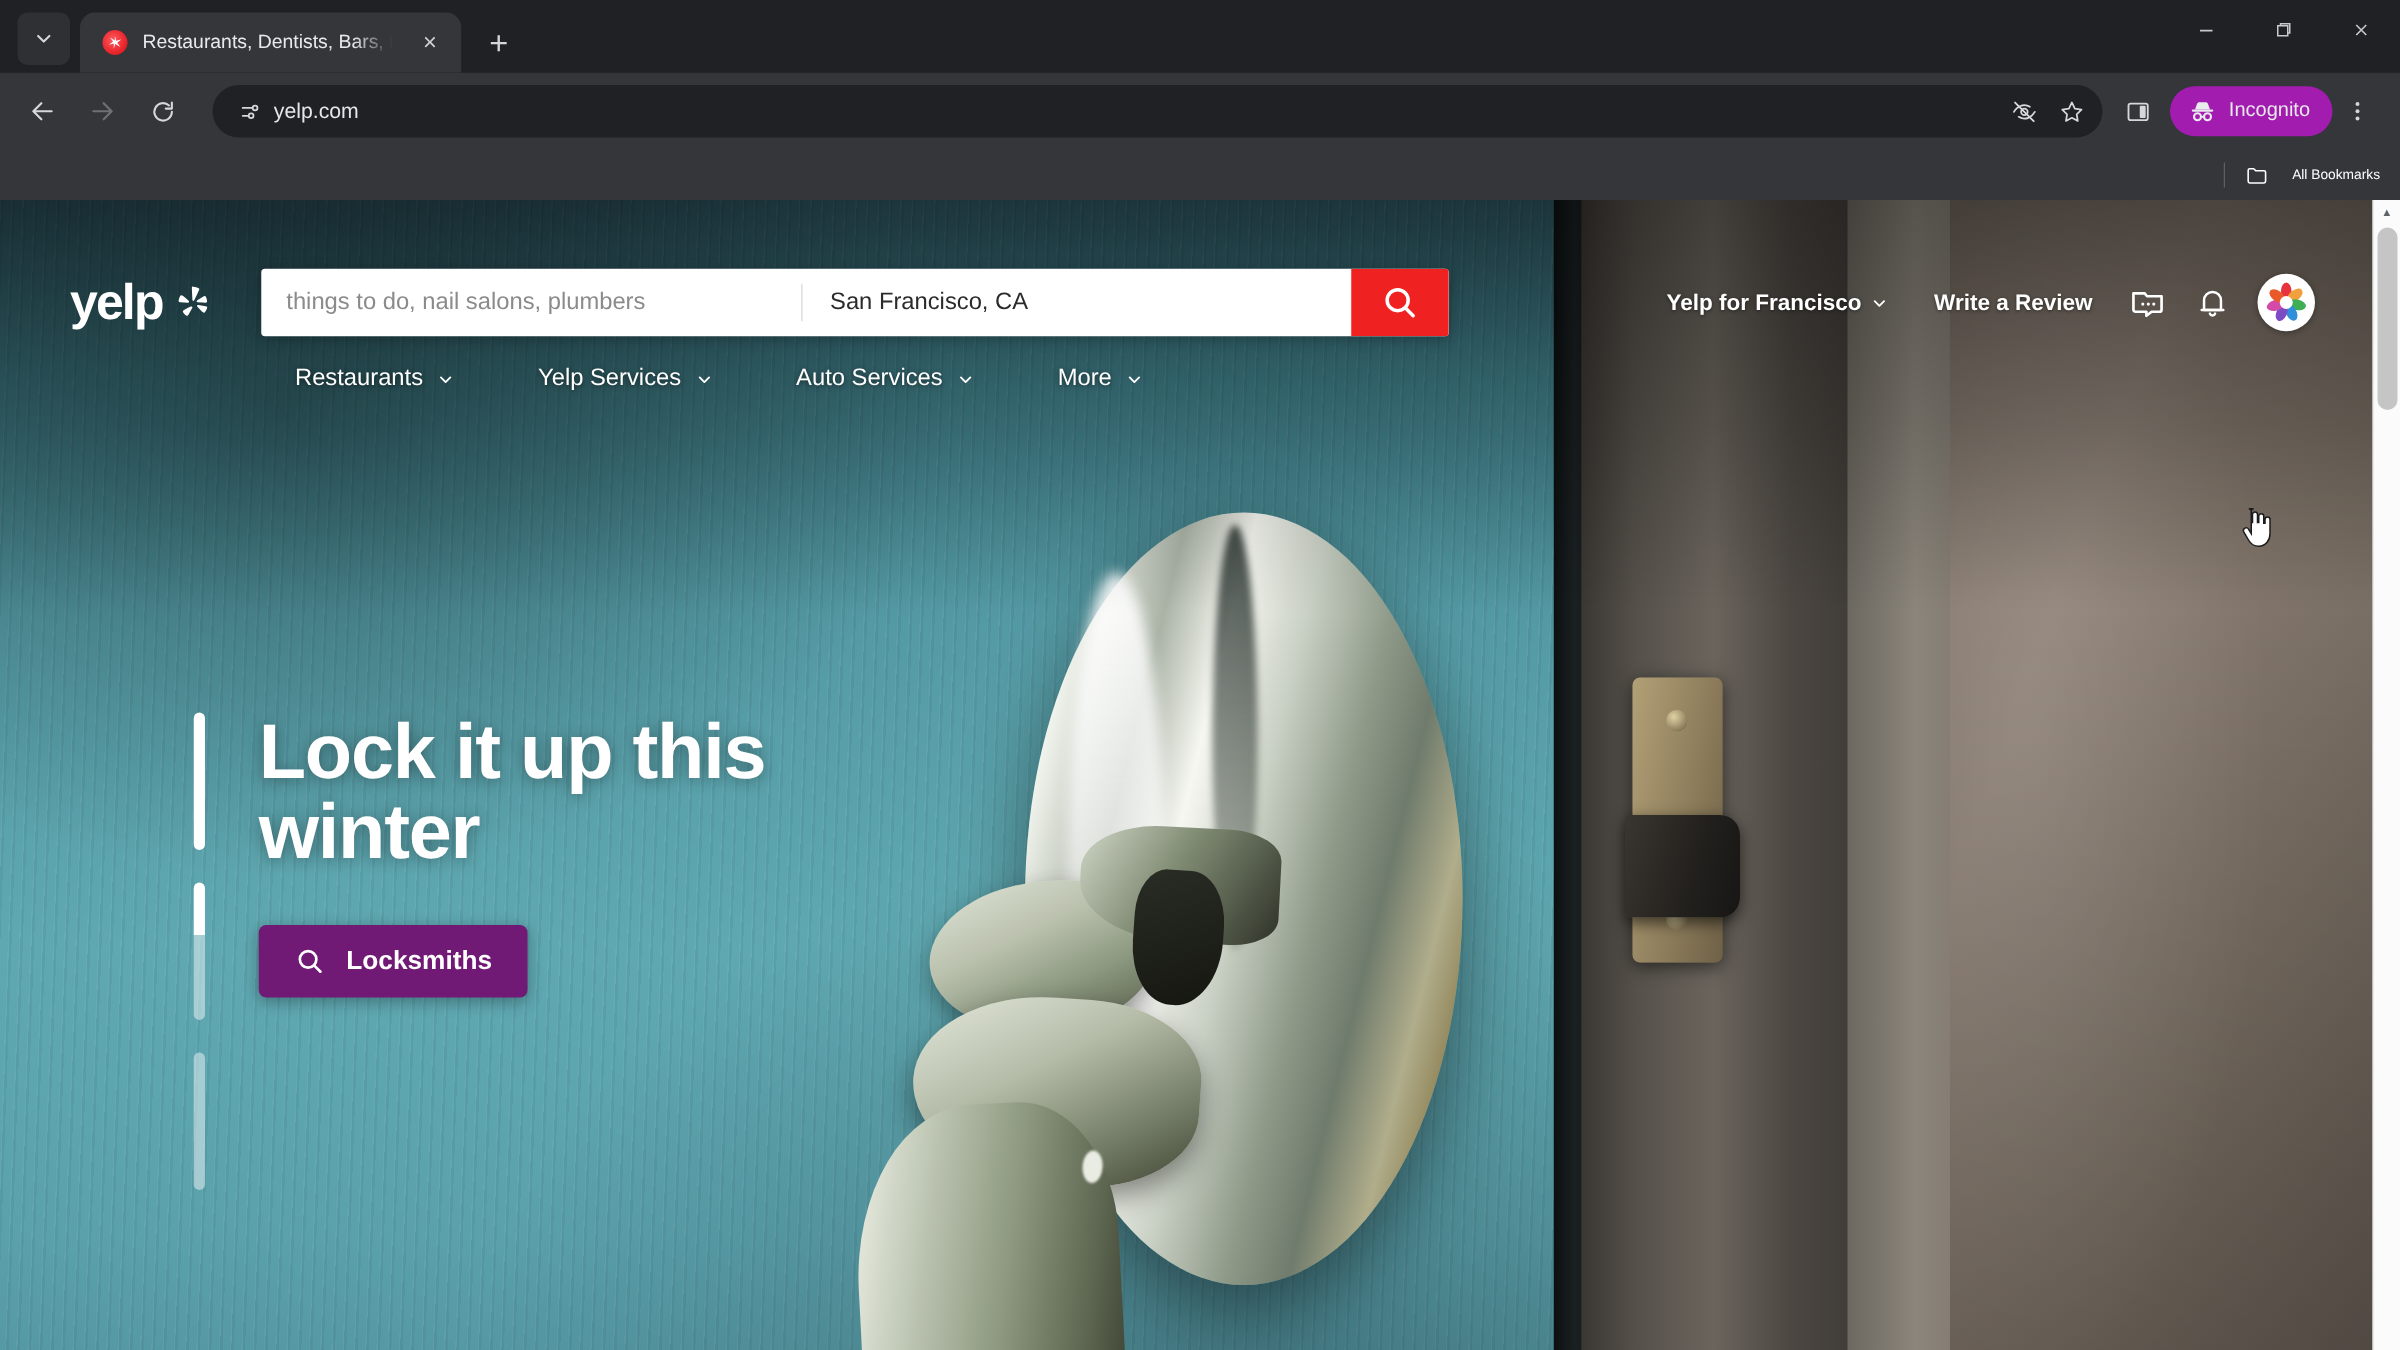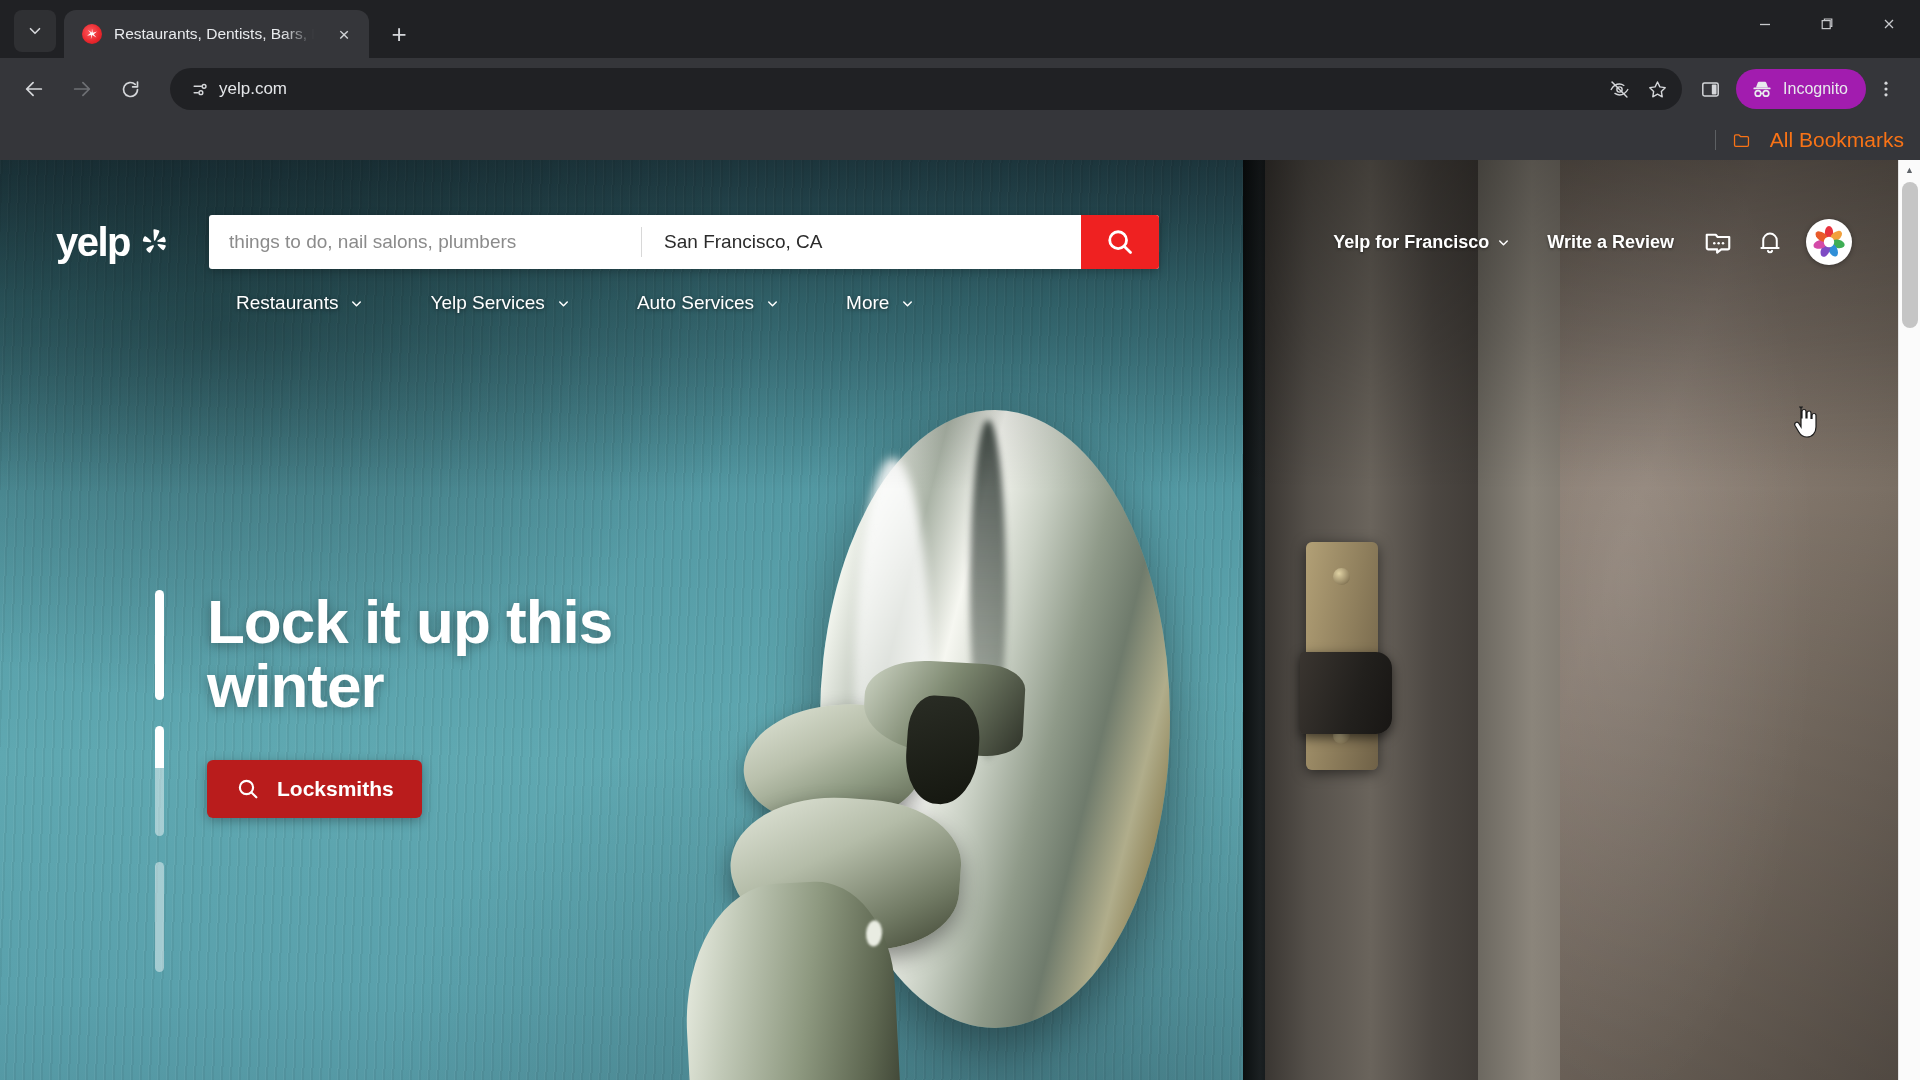--- a/index.html
+++ b/index.html
@@ -110,21 +110,21 @@
     color:#e8eaed; font-size:16px; margin-left:6px; cursor:pointer; white-space:nowrap;
   }
 
   
   .bookmarkbar {
     height: 40px; background:#35363a;
     display:flex; align-items:center; justify-content:flex-end;
     padding-right: 16px; gap:0;
   }
   .bmsep { width:1px; height:20px; background:#5d6063; margin-right:16px; }
-  .allbm { display:flex; align-items:center; gap:19px; color:#f97316; font-size:21px; cursor:pointer; }
+  .allbm { display:flex; align-items:center; gap:19px; color:#ffffff; font-size:11px; cursor:pointer; }
 
   
   .viewport {
     position: relative;
     height: 1080px;
     overflow: hidden;
     background:#0d1a1e;
   }
   .pagearea { position:absolute; inset:0 22px 18px 0; overflow:hidden; }
 
@@ -290,33 +290,33 @@
     width:46px; height:46px; border-radius:50%; background:#fff; margin-left:10px;
     display:flex; align-items:center; justify-content:center; cursor:pointer; position:relative;
     box-shadow:0 1px 5px rgba(0,0,0,.35);
   }
 
   .ycats { display:flex; padding-left:236px; height:46px; }
   .ycat { color:#fff; font-size:19px; padding: 0 30px 0 0; margin-right:36px; display:flex; align-items:center; gap:11px; cursor:pointer;
           text-shadow:0 1px 4px rgba(0,0,0,.55); white-space:nowrap; }
 
   
-  .herocontent { position:absolute; left:0; top:430px; z-index:4; display:flex; }
+  .herocontent { position:absolute; left:0; top:410px; z-index:4; display:flex; }
   .dots { margin-left:155px; display:flex; flex-direction:column; gap:26px; }
   .dot { width:9px; height:110px; border-radius:5px; background: rgba(255,255,255,.45); }
   .dot.active { background:#fff; }
   .dot.half { background: linear-gradient(180deg,#fff 0%, #ffffff 38%, rgba(255,255,255,.45) 38%, rgba(255,255,255,.45) 100%); }
   .htext { margin-left: 43px; }
   .htext h1 {
     color:#fff; font-size:62px; line-height:1.03; font-weight:bold; letter-spacing:-1px;
     max-width:520px; text-shadow:0 2px 12px rgba(0,0,0,.35);
   }
   .ctabtn {
     margin-top: 42px; display:inline-flex; align-items:center; gap:16px;
-    background:#b91c1c; border-radius:6px; padding: 16px 28px; cursor:pointer;
+    background:#701a75; border-radius:6px; padding: 16px 28px; cursor:pointer;
     box-shadow:0 3px 12px rgba(0,0,0,.3);
   }
   .ctabtn span { color:#fff; font-size:21px; font-weight:bold; }
 
   
   .vscroll {
     position:absolute; right:0; top:0; bottom:18px; width:22px;
     background:#fbfbfb; border-left:1px solid #e3e3e3;
   }
   .vscroll .up, .vscroll .down {

